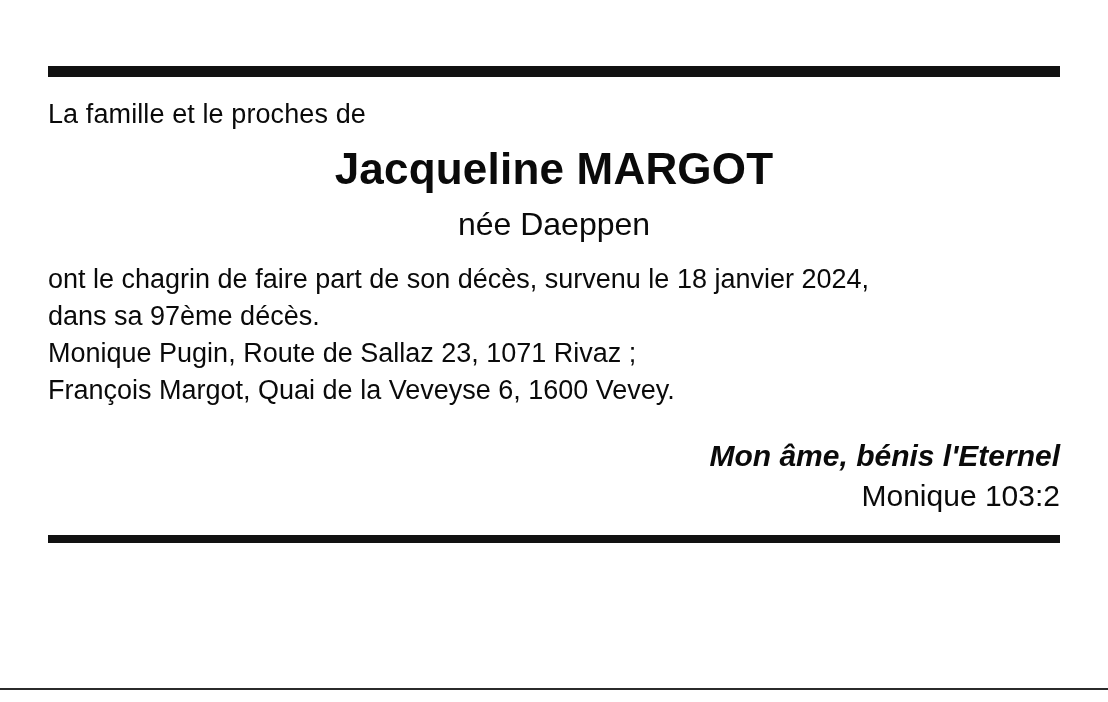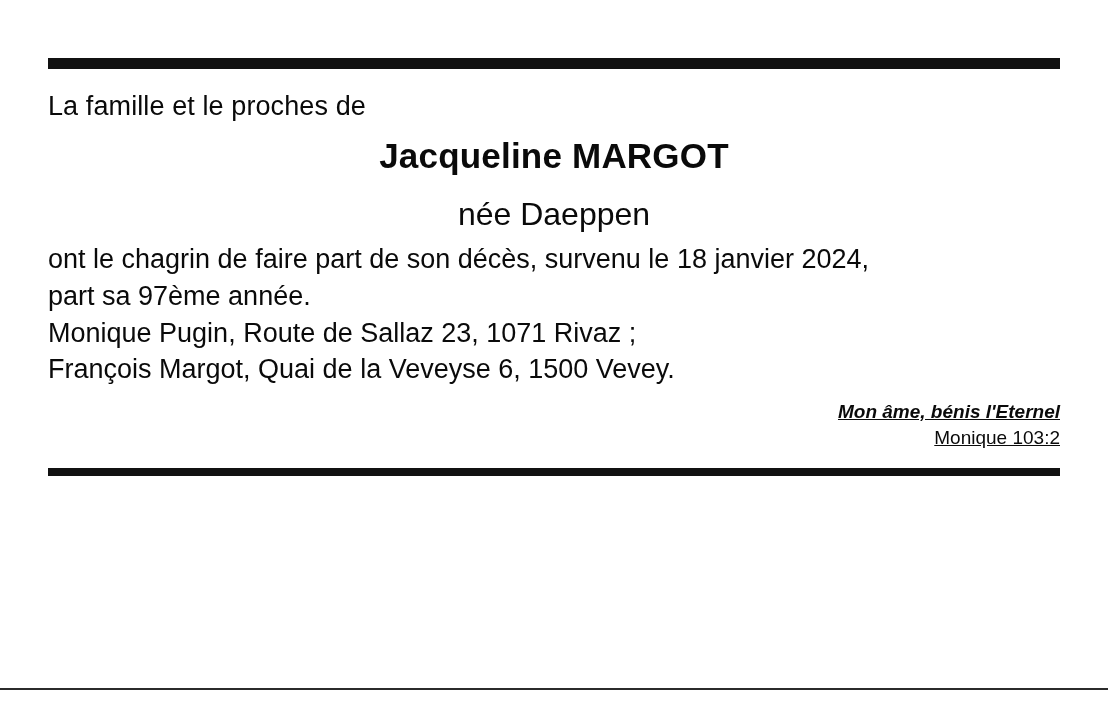--- a/index.html
+++ b/index.html
@@ -15,21 +15,21 @@
     overflow: hidden;
   }
 
   .notice {
     position: absolute;
     left: 0;
     top: 0;
     width: 1108px;
     height: 678px;
     box-sizing: border-box;
-    padding: 4px 48px;
+    padding: 12px 48px;
     background: #ffffff;
   }
 
   .rule-top {
     margin-top: 54px;
     height: 11px;
     background: #111111;
     width: 1012px;
   }
 
@@ -46,48 +46,47 @@
     margin-top: 21px;
     letter-spacing: 0.1px;
   }
 
   .name-block {
     text-align: center;
     margin-top: 12px;
   }
 
   .deceased-name {
-    font-size: 35px;
+    font-size: 44px;
     font-weight: bold;
     letter-spacing: 0.2px;
     line-height: 1.12;
   }
 
   .nee {
     font-size: 32px;
     line-height: 1.2;
-    margin-top: 20px;
+    margin-top: 12px;
   }
 
   .body-text {
-    margin-top: 8px;
+    margin-top: 18px;
     font-size: 27px;
     line-height: 1.36;
   }
 
   .body-text .line {
     white-space: nowrap;
   }
 
   .verse {
-    margin-top: 11px;
+    margin-top: 28px;
     text-align: right;
-    font-size: 19px;
+    font-size: 30px;
     line-height: 1.34;
-    text-decoration: underline;
   }
 
   .verse .italic {
     font-style: italic;
     font-weight: bold;
   }
 
   .verse .ref {
     font-style: normal;
     font-weight: normal;
@@ -120,23 +119,23 @@
 
   <div class="intro">La famille et le proches de</div>
 
   <div class="name-block">
     <div class="deceased-name">Jacqueline MARGOT</div>
     <div class="nee">née Daeppen</div>
   </div>
 
   <div class="body-text">
     <div class="line">ont le chagrin de faire part de son décès, survenu le 18 janvier 2024,</div>
-    <div class="line">part sa 97ème année.</div>
+    <div class="line">dans sa 97ème décès.</div>
     <div class="line">Monique Pugin, Route de Sallaz 23, 1071 Rivaz ;</div>
-    <div class="line">François Margot, Quai de la Veveyse 6, 1500 Vevey.</div>
+    <div class="line">François Margot, Quai de la Veveyse 6, 1600 Vevey.</div>
   </div>
 
   <div class="verse">
     <div class="italic">Mon âme, bénis l'Eternel</div>
     <div class="ref">Monique 103:2</div>
   </div>
 
   <div class="rule-bottom"></div>
 
 </div>

